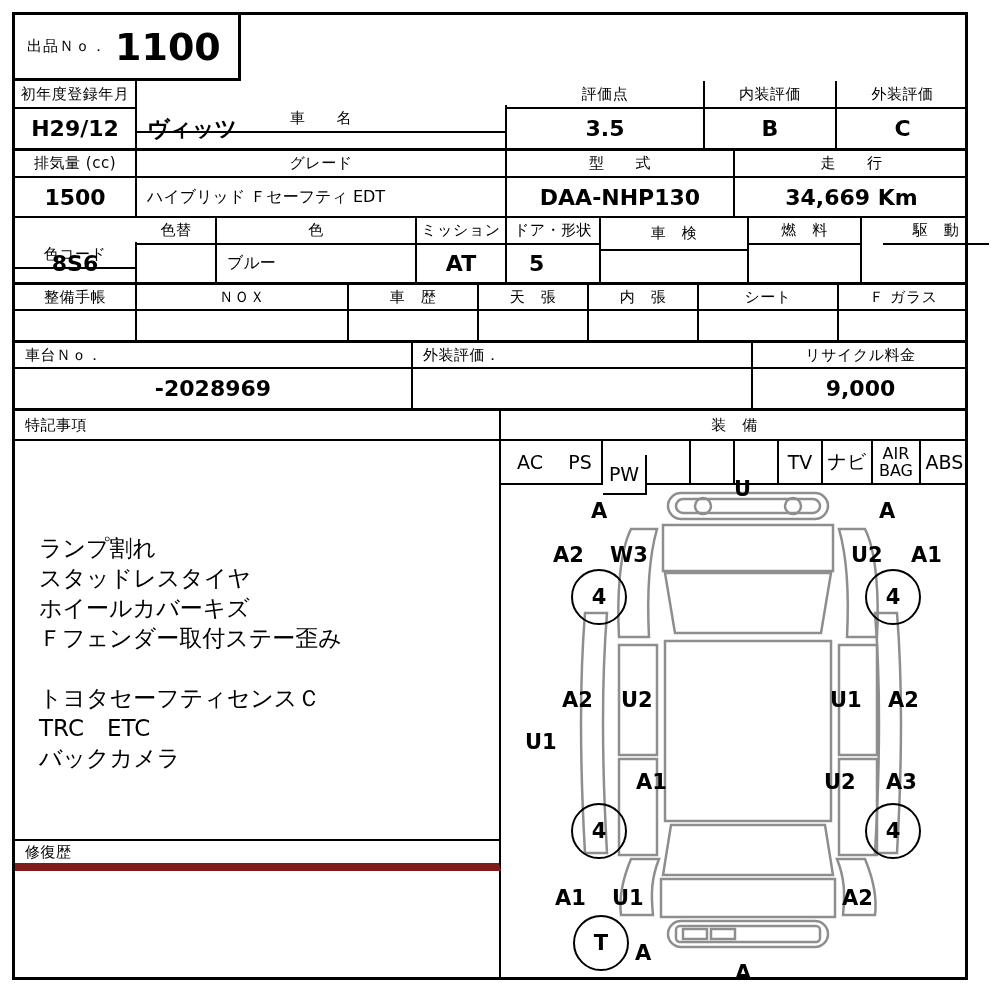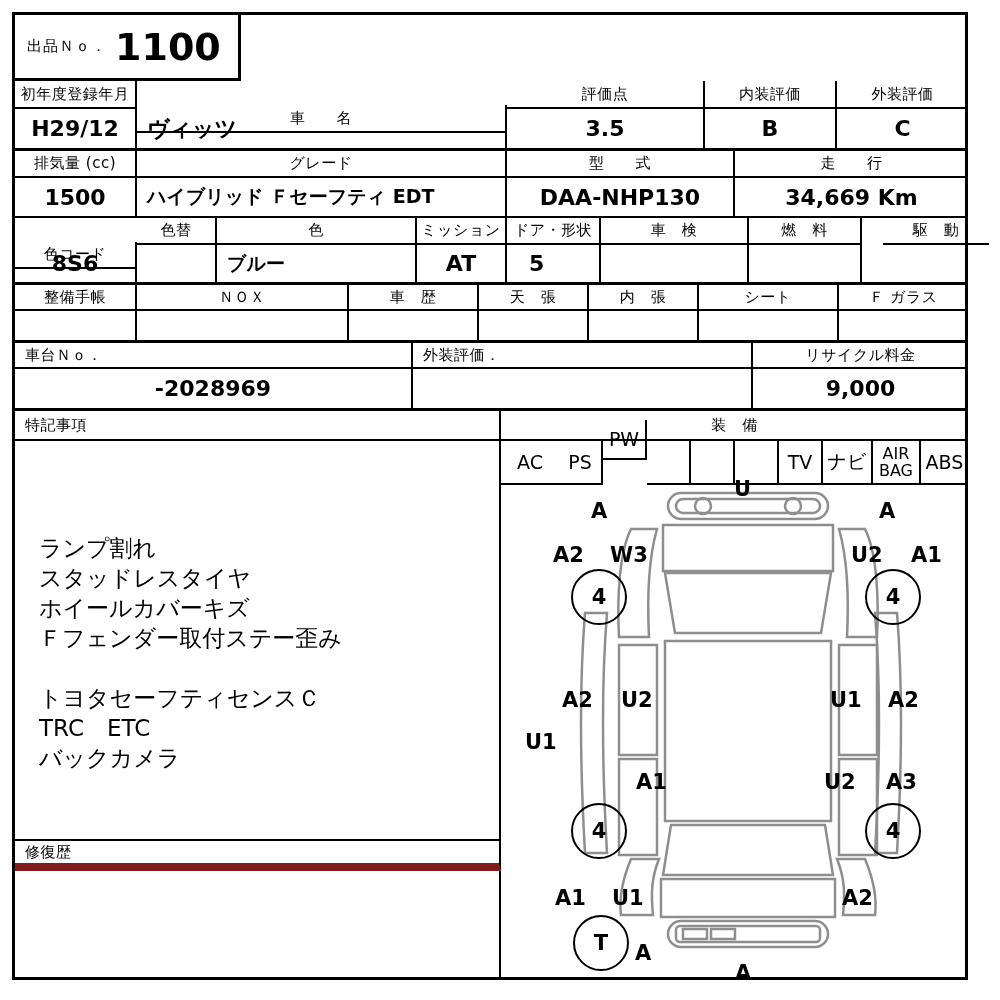--- a/index.html
+++ b/index.html
@@ -34,22 +34,22 @@
   }
   .lbl {
     font-size: 15px;
     letter-spacing: 0.5px;
   }
   .val {
     font-size: 22px;
     font-weight: bold;
   }
   .val-sm {
-    font-size: 19px;
-    font-weight: bold;
+    font-size: 16px;
+    font-weight: normal;
   }
   .bb { border-bottom: 2px solid #000; }
   .br { border-right: 2px solid #000; }
   .bb3 { border-bottom: 3px solid #000; }
   .left { justify-content: flex-start; padding-left: 10px; }
 
   
   #lotbox {
     position: absolute;
     left: 0; top: 0;
@@ -154,21 +154,21 @@
   <div class="cell val bb br" style="left:0px;  top:163px; width:122px; height:40px;">1500</div>
   <div class="cell val-sm bb br left" style="left:122px;top:163px; width:370px; height:40px;">ハイブリッド Ｆセーフティ EDT</div>
   <div class="cell val bb br" style="left:492px;top:163px; width:228px; height:40px;">DAA-NHP130</div>
   <div class="cell val bb" style="left:720px;top:163px; width:233px; height:40px;">34,669 Km</div>
 
   <div class="cell lbl bb br" style="left:0px;  top:203px; width:122px; height:27px;margin-top:24px;">色コード</div>
   <div class="cell lbl bb br" style="left:122px;top:203px; width:80px;  height:27px;">色替</div>
   <div class="cell lbl bb br" style="left:202px;top:203px; width:200px; height:27px;">色</div>
   <div class="cell lbl bb br" style="left:402px;top:203px; width:90px;  height:27px;">ミッション</div>
   <div class="cell lbl bb br" style="left:492px;top:203px; width:94px;  height:27px;">ドア・形状</div>
-  <div class="cell lbl bb br" style="left:586px;top:203px; width:148px; height:27px;">車　検</div>
+  <div class="cell lbl bb br" style="left:586px;top:203px; width:148px; height:33px;">車　検</div>
   <div class="cell lbl bb br" style="left:734px;top:203px; width:113px; height:27px;">燃　料</div>
   <div class="cell lbl bb" style="left:868px;top:203px; width:106px; height:27px;">駆　動</div>
 
   <div class="cell val bb3 br" style="left:0px;  top:230px; width:122px; height:40px;">8S6</div>
   <div class="cell val bb3 br" style="left:122px;top:230px; width:80px;  height:40px;"></div>
   <div class="cell val-sm bb3 br left" style="left:202px;top:230px; width:200px; height:40px;">ブルー</div>
   <div class="cell val bb3 br" style="left:402px;top:230px; width:90px;  height:40px;">AT</div>
   <div class="cell val bb3 br left" style="left:492px;top:230px; width:94px;  height:40px; padding-left:22px;">5</div>
   <div class="cell val bb3 br" style="left:586px;top:230px; width:148px; height:40px;"></div>
   <div class="cell val bb3 br" style="left:734px;top:230px; width:113px; height:40px;"></div>
@@ -211,21 +211,21 @@
 バックカメラ</div>
   </div>
 
   <div class="cell lbl br left" style="left:0px; top:826px; width:486px; height:30px; border-bottom:8px solid #7f1d1d;">修復歴</div>
   <div class="cell val br" style="left:0px; top:856px; width:486px; height:109px;"></div>
 
   <div class="cell lbl bb" style="left:486px; top:396px; width:467px; height:30px;">装　備</div>
 
   <div class="cell eq bb br" style="left:486px; top:426px; width:58px; height:44px; border-right:0;">AC</div>
   <div class="cell eq bb br" style="left:544px; top:426px; width:44px; height:44px;">PS</div>
-  <div class="cell eq bb br" style="left:588px; top:405px; width:44px; height:40px;">PW</div>
+  <div class="cell eq bb br" style="left:588px; top:440px; width:44px; height:40px;">PW</div>
   <div class="cell eq bb br" style="left:632px; top:426px; width:44px; height:44px;"></div>
   <div class="cell eq bb br" style="left:676px; top:426px; width:44px; height:44px;"></div>
   <div class="cell eq bb br" style="left:720px; top:426px; width:44px; height:44px;"></div>
   <div class="cell eq bb br" style="left:764px; top:426px; width:44px; height:44px;">TV</div>
   <div class="cell eq bb br" style="left:808px; top:426px; width:50px; height:44px;">ナビ</div>
   <div class="cell eq-two bb br" style="left:858px; top:426px; width:48px; height:44px;">
     <span>AIR</span>
     <span>BAG</span>
   </div>
   <div class="cell eq bb" style="left:906px; top:426px; width:47px; height:44px;">ABS</div>

